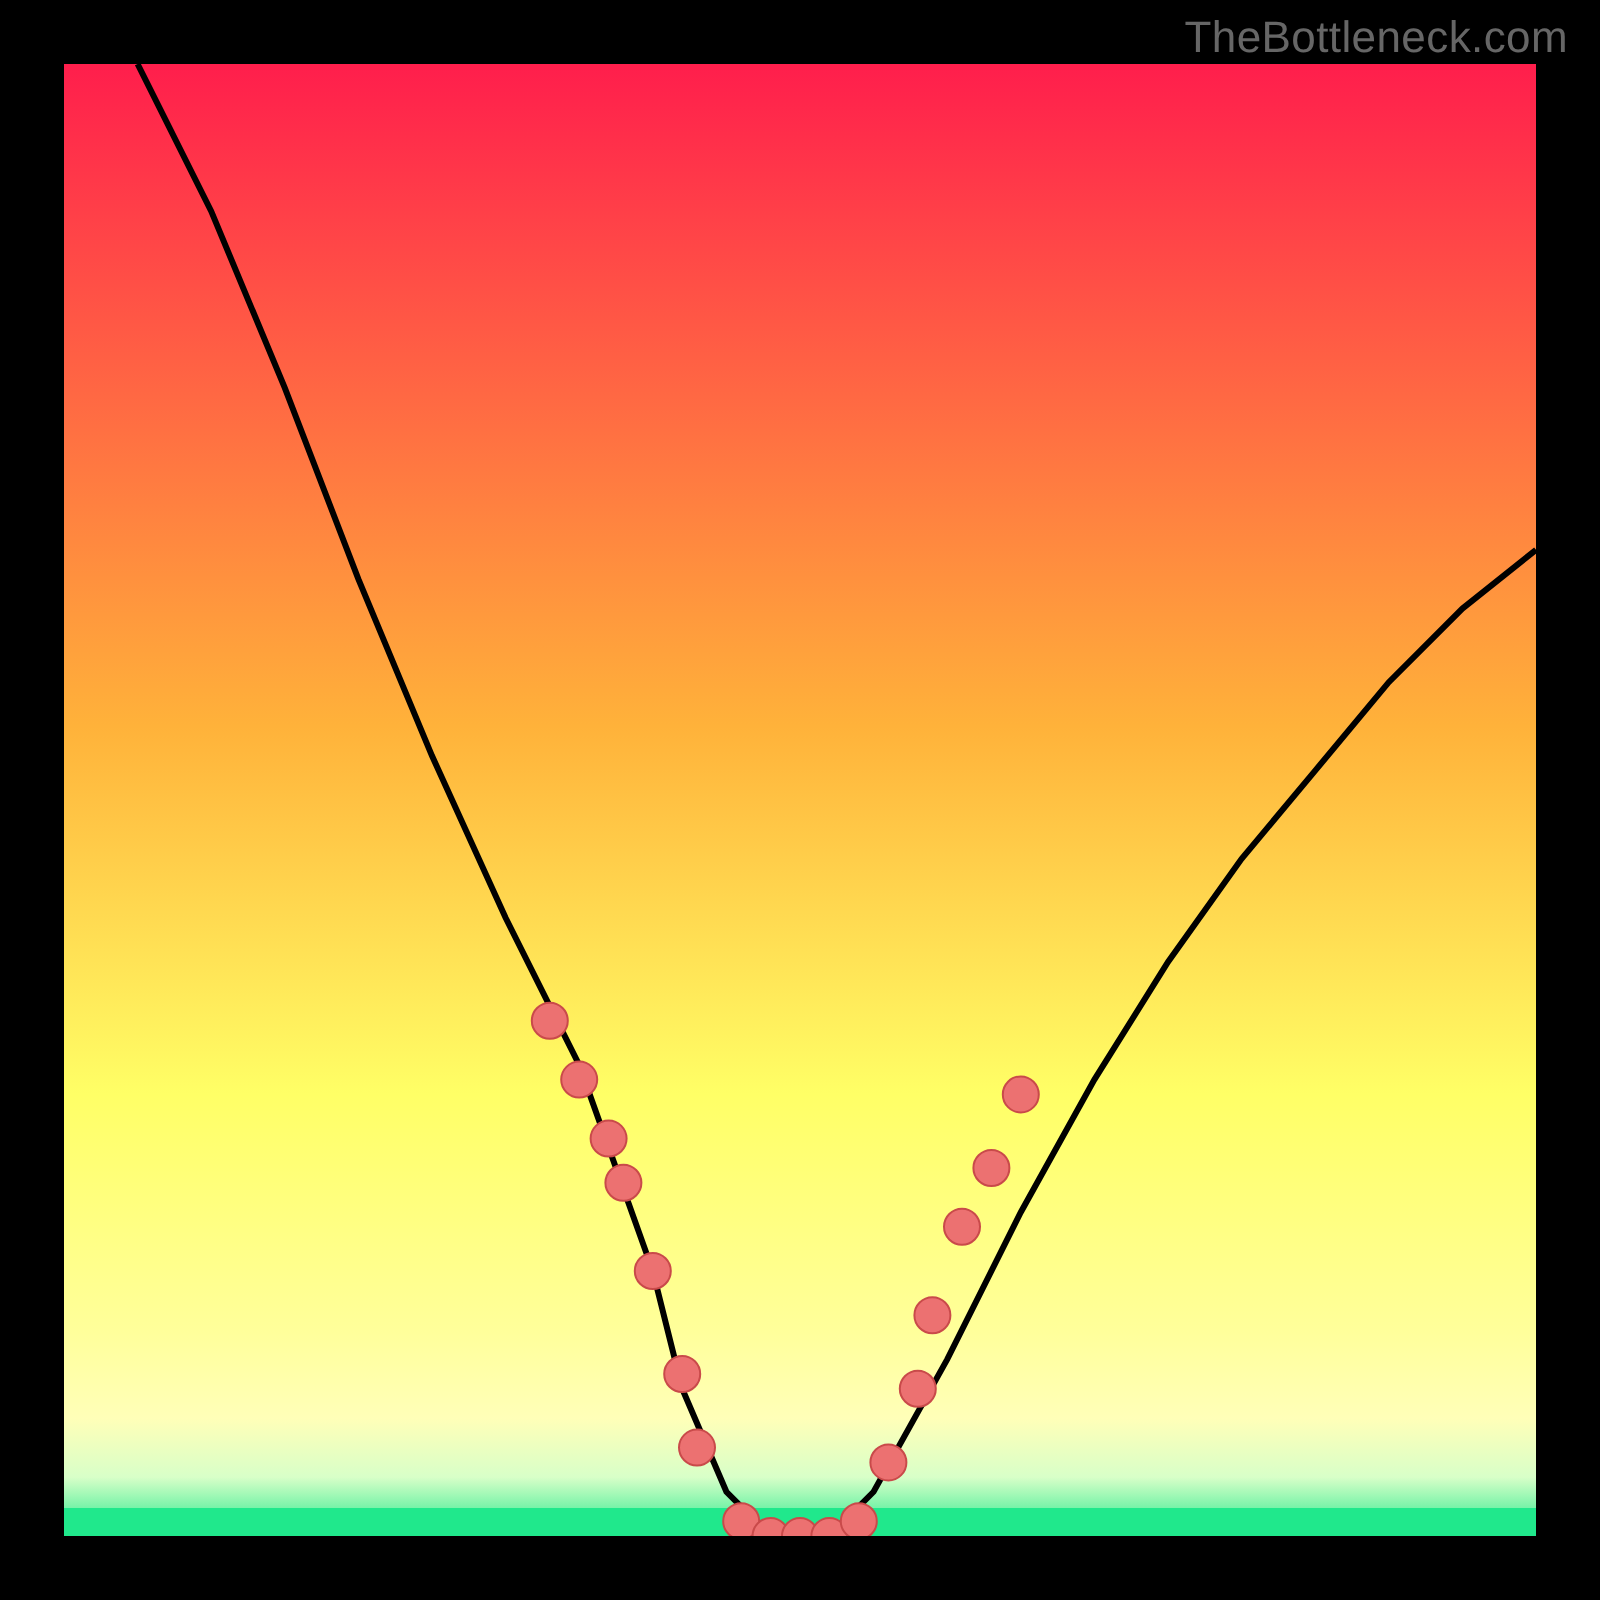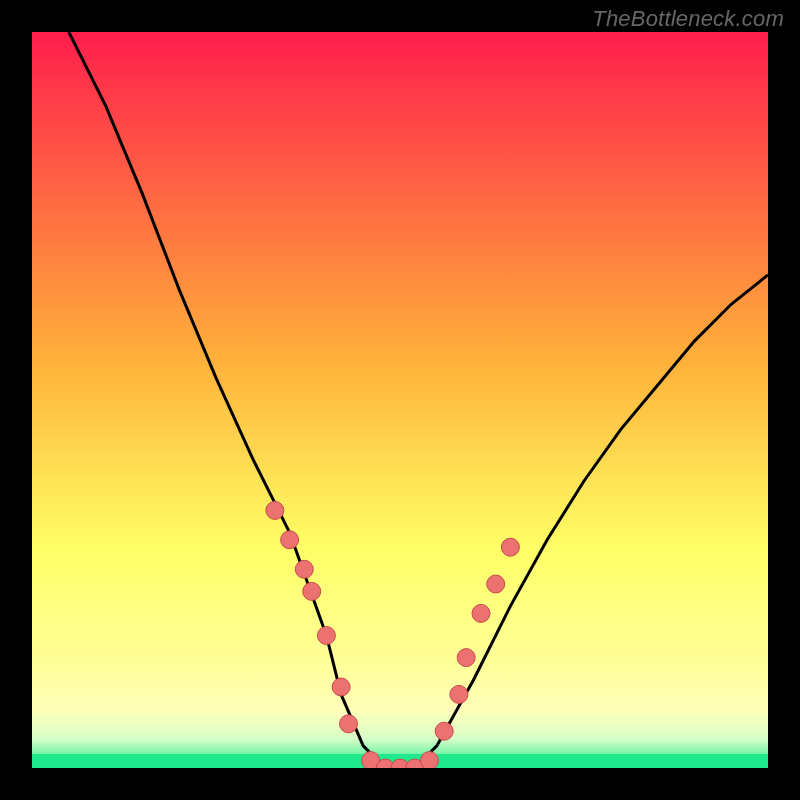--- a/index.html
+++ b/index.html
@@ -11,21 +11,20 @@
     background: #000;
     font-family: Arial, Helvetica, sans-serif;
   }
   .frame {
     position: absolute;
     top: 0;
     left: 0;
     width: 800px;
     height: 800px;
     background: #000;
-    font-style: italic;
   }
   .plot {
     position: absolute;
     top: 32px;
     left: 32px;
     width: 736px;
     height: 736px;
     overflow: hidden;
   }
   .watermark {

